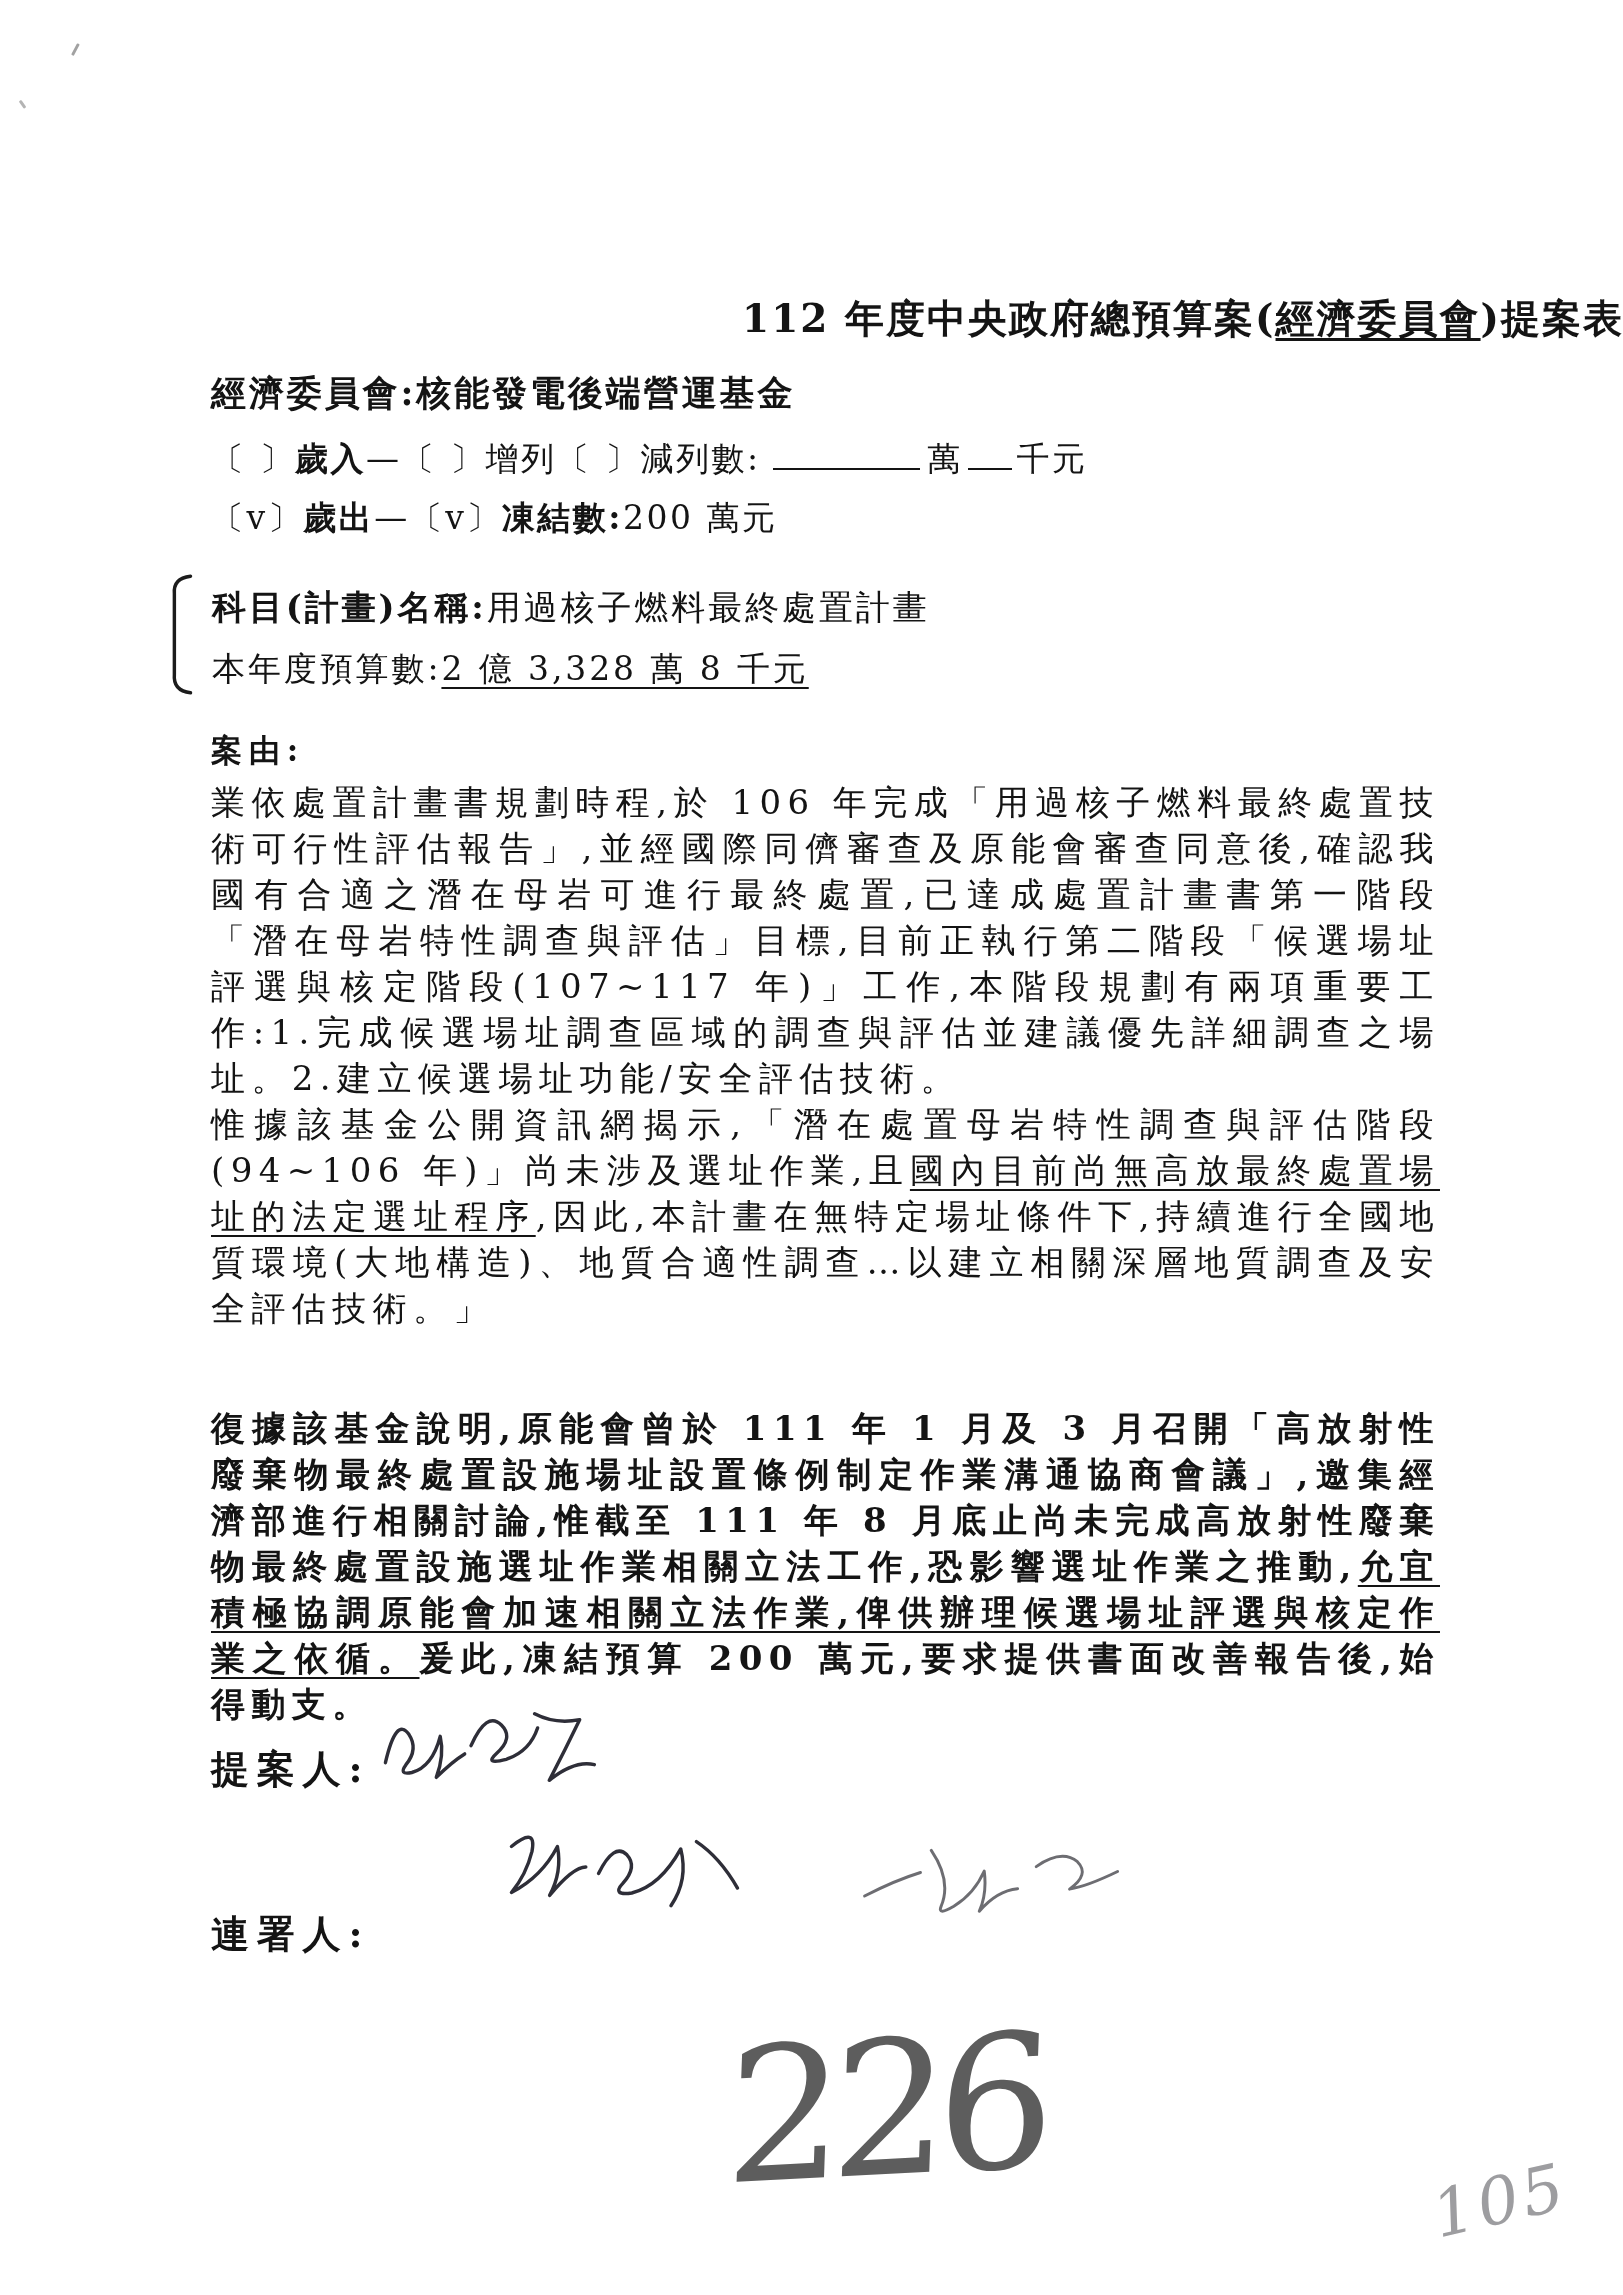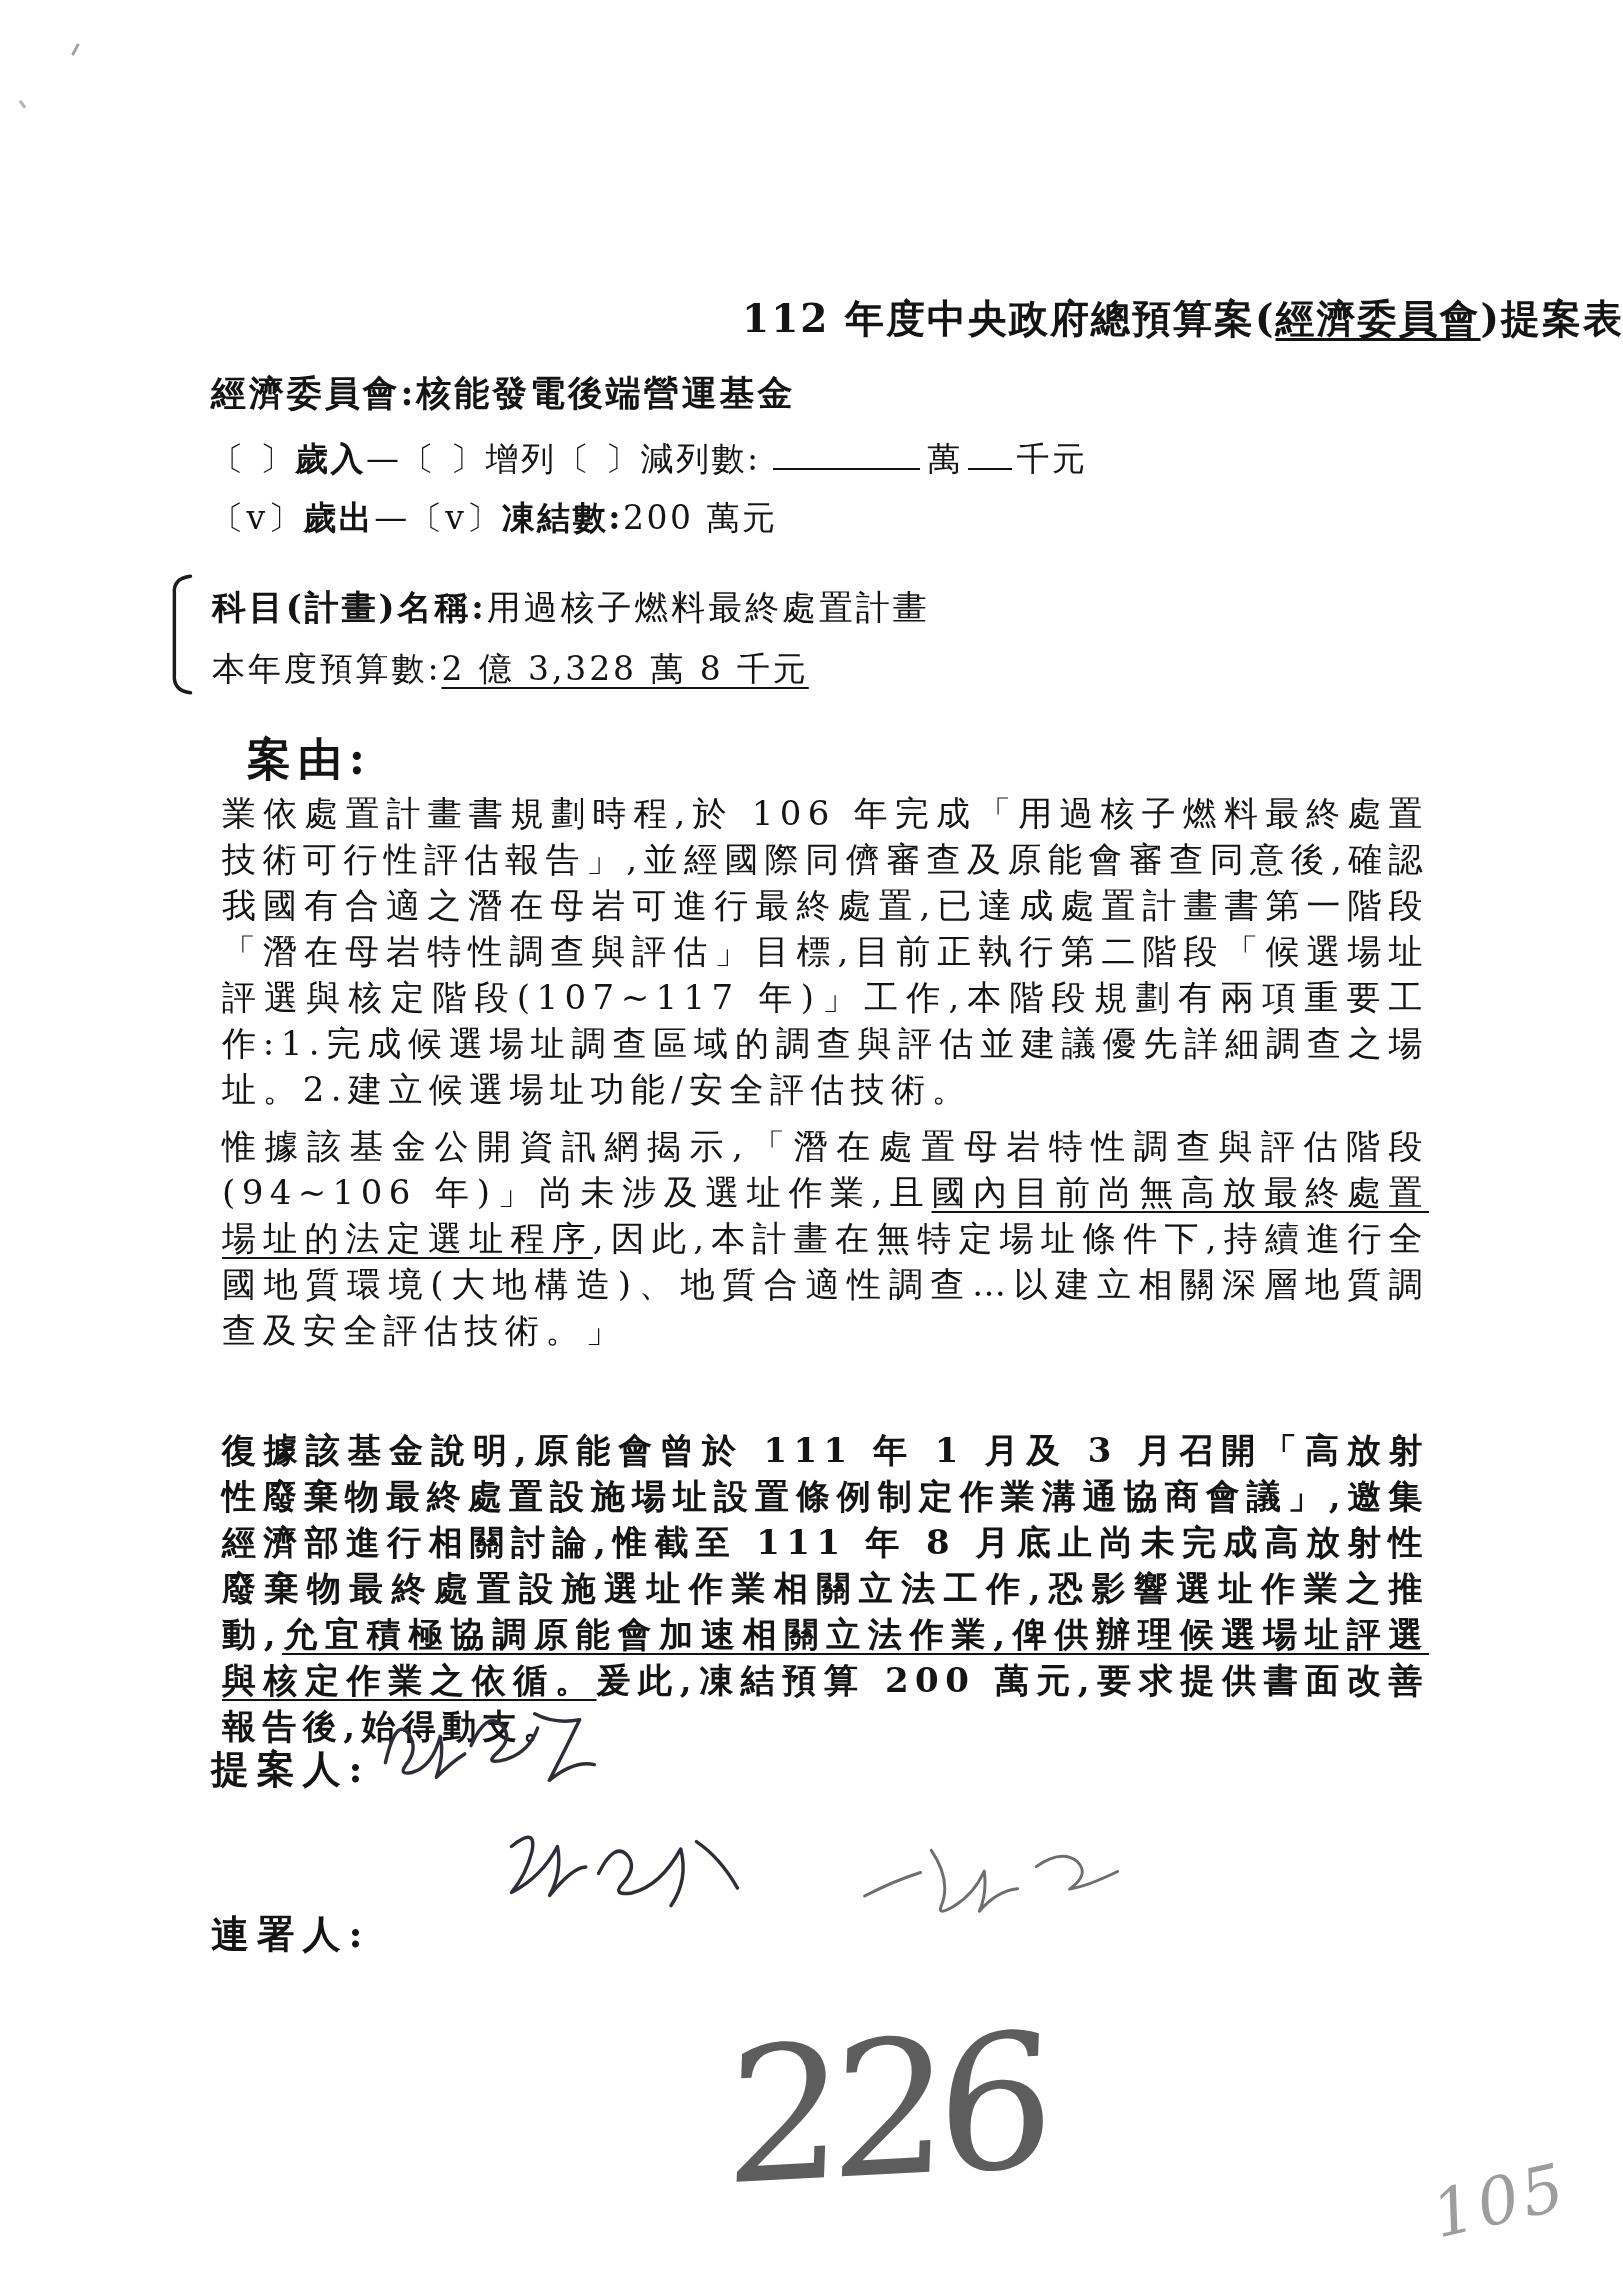--- a/index.html
+++ b/index.html
@@ -43,28 +43,28 @@
   .subject-line { left:212px; top:585px; font-size:34px; white-space:nowrap; letter-spacing:2.9px; }
   .subject-label { font-weight:bold; }
   .budget-line { left:212px; top:647px; font-size:33px; white-space:nowrap; letter-spacing:2.9px; }
 
   .u {
     text-decoration:underline;
     text-decoration-thickness:2px;
     text-underline-offset:7.4px;
   }
 
-  .case-heading { left:211px; top:730px; font-size:44px; font-weight:bold; letter-spacing:6.9px;margin-left:36px; }
+  .case-heading { left:211px; top:730px; font-size:31px; font-weight:bold; letter-spacing:6.9px; }
 
   .case-body {
     left:211px; top:779px; width:1229px;
     font-size:34px; line-height:46px; letter-spacing:6.4px;
     text-align:justify;
   }
-  .para { margin:11px; }
+  .para { margin:0; }
   .para-gap { margin-top:74px;font-weight:bold; }
 
   .proposer-line { left:211px; top:1744px; font-size:38px; font-weight:bold; letter-spacing:7.8px; }
   .cosigner-line { left:211px; top:1909px; font-size:38px; font-weight:bold; letter-spacing:7.8px; }
 
   .sig { position:absolute; }
   .sig path { fill:none; stroke-linecap:round; stroke-linejoin:round; }
   .sig-ink path { stroke:#2e2e38; stroke-width:7; }
   .sig-pencil path { stroke:#6d6d72; stroke-width:6; }
   .sig-1 { left:363px; top:1682px; }

